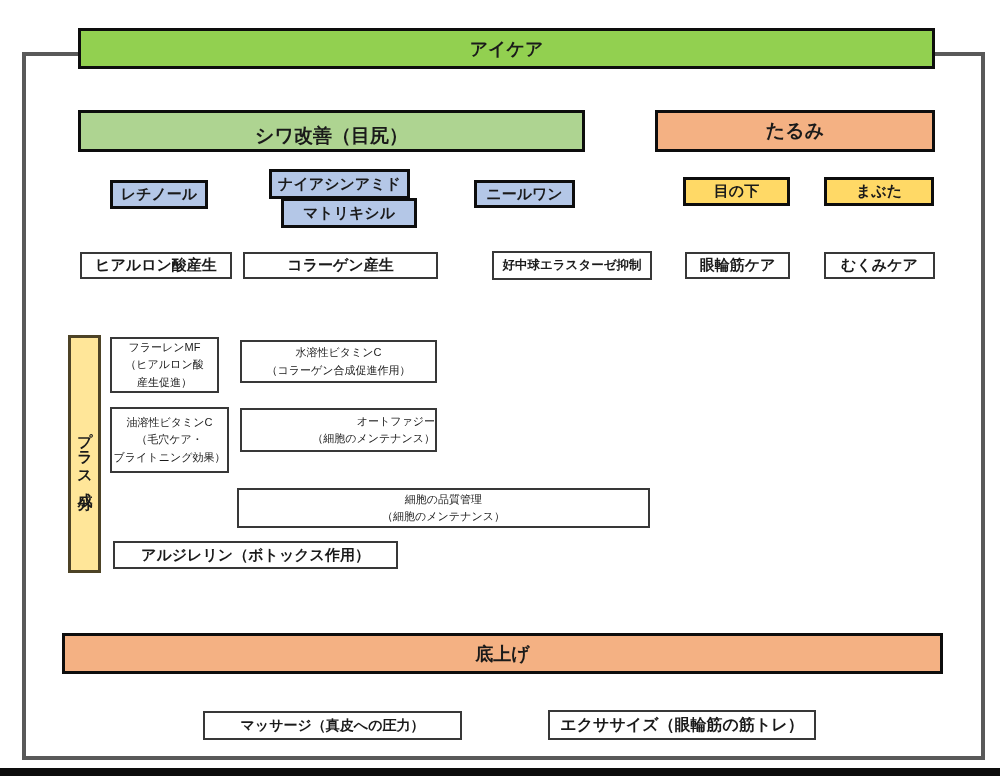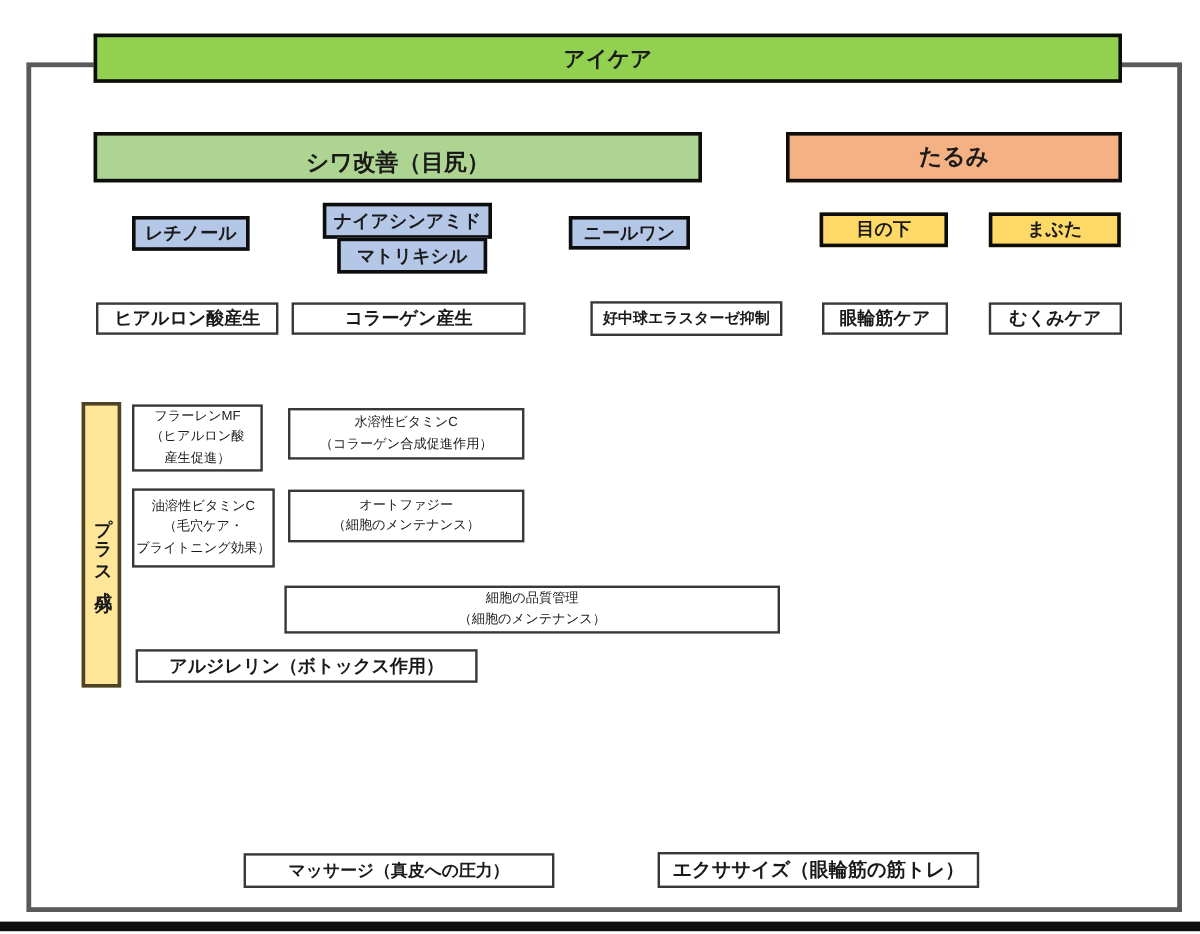--- a/index.html
+++ b/index.html
@@ -105,21 +105,21 @@
   <div class="box hdr hdr-salmon" style="left:655px; top:110px; width:280px; height:42px;">
     <span>たるみ</span>
   </div>
 
   <div class="box chip chip-blue" style="left:110px; top:180px; width:98px; height:29px;">
     <span>レチノール</span>
   </div>
   <div class="box chip chip-blue" style="left:269px; top:169px; width:141px; height:30px;">
     <span>ナイアシンアミド</span>
   </div>
-  <div class="box chip chip-blue" style="left:281px; top:198px; width:125px; height:30px;">
+  <div class="box chip chip-blue" style="left:281px; top:198px; width:136px; height:30px;">
     <span>マトリキシル</span>
   </div>
   <div class="box chip chip-blue" style="left:474px; top:180px; width:101px; height:28px;">
     <span>ニールワン</span>
   </div>
 
   <div class="box chip chip-yellow" style="left:683px; top:177px; width:107px; height:29px;">
     <span>目の下</span>
   </div>
   <div class="box chip chip-yellow" style="left:824px; top:177px; width:110px; height:29px;">
@@ -153,32 +153,35 @@
   </div>
   <div class="box wbox-sm" style="left:240px; top:340px; width:197px; height:43px;">
     <span class="line">水溶性ビタミンC</span>
     <span class="line">（コラーゲン合成促進作用）</span>
   </div>
   <div class="box wbox-sm" style="left:110px; top:407px; width:119px; height:66px;">
     <span class="line">油溶性ビタミンC</span>
     <span class="line">（毛穴ケア・</span>
     <span class="line">ブライトニング効果）</span>
   </div>
-  <div class="box wbox-sm" style="left:240px; top:408px; width:197px; height:44px;">
+  <div class="box wbox-sm" style="left:240px; top:408px; width:197px; height:44px;align-items:flex-end;">
     <span class="line">オートファジー</span>
     <span class="line">（細胞のメンテナンス）</span>
   </div>
   <div class="box wbox-sm" style="left:237px; top:488px; width:413px; height:40px;">
     <span class="line">細胞の品質管理</span>
     <span class="line">（細胞のメンテナンス）</span>
   </div>
   <div class="box wbox" style="left:113px; top:541px; width:285px; height:28px; font-size:15px;">
     <span>アルジレリン（ボトックス作用）</span>
   </div>
 
+  <div class="box hdr hdr-salmon" style="left:62px; top:633px; width:881px; height:41px; font-size:18px;">
+    <span>底上げ</span>
+  </div>
 
   <div class="box wbox" style="left:203px; top:711px; width:259px; height:29px; font-size:14px;">
     <span>マッサージ（真皮への圧力）</span>
   </div>
   <div class="box wbox" style="left:548px; top:710px; width:268px; height:30px; font-size:16px;">
     <span>エクササイズ（眼輪筋の筋トレ）</span>
   </div>
 
   <div class="abs bottom-rule" style="left:0px; top:768px; width:1000px; height:8px;"></div>
 

